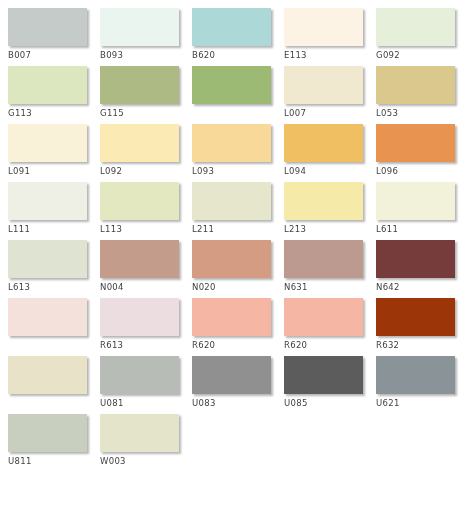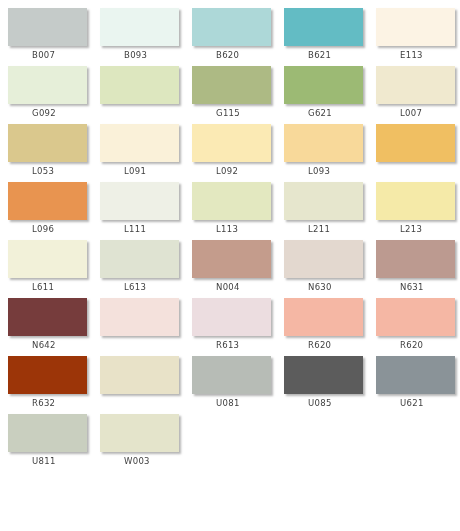--- a/index.html
+++ b/index.html
@@ -33,61 +33,56 @@
     box-shadow: 2px 2px 2px rgba(120,120,120,0.55);
     background: #ffffff;
   }
   .chip-label {
     font-size: 8.5px;
     line-height: 10px;
     color: #3f3f3f;
     letter-spacing: 0.3px;
     padding-top: 4px;
     font-family: "DejaVu Sans", "Liberation Sans", sans-serif;
-    margin-left: 24px;
   }
 </style>
 </head>
 <body>
 
 <div id="swatch-grid">
     <div class="swatch-cell">
       <div class="chip" style="background: rgb(197, 203, 201);"></div>
       <div class="chip-label">B007</div>
     </div>
     <div class="swatch-cell">
       <div class="chip" style="background: rgb(234, 245, 240);"></div>
       <div class="chip-label">B093</div>
     </div>
     <div class="swatch-cell">
       <div class="chip" style="background: rgb(173, 216, 216);"></div>
       <div class="chip-label">B620</div>
     </div>
     <div class="swatch-cell">
-      <div class="chip" style="background: rgb(99, 188, 196);"></div>
-      <div class="chip-label">B621</div>
-    </div>
-    <div class="swatch-cell">
       <div class="chip" style="background: rgb(252, 243, 228);"></div>
       <div class="chip-label">E113</div>
     </div>
     <div class="swatch-cell">
       <div class="chip" style="background: rgb(230, 239, 217);"></div>
       <div class="chip-label">G092</div>
     </div>
     <div class="swatch-cell">
       <div class="chip" style="background: rgb(221, 231, 191);"></div>
+      <div class="chip-label">G113</div>
     </div>
     <div class="swatch-cell">
       <div class="chip" style="background: rgb(173, 186, 132);"></div>
       <div class="chip-label">G115</div>
     </div>
     <div class="swatch-cell">
       <div class="chip" style="background: rgb(156, 186, 116);"></div>
-      <div class="chip-label">G621</div>
     </div>
     <div class="swatch-cell">
       <div class="chip" style="background: rgb(240, 233, 207);"></div>
       <div class="chip-label">L007</div>
     </div>
     <div class="swatch-cell">
       <div class="chip" style="background: rgb(218, 200, 141);"></div>
       <div class="chip-label">L053</div>
     </div>
     <div class="swatch-cell">
@@ -97,20 +92,21 @@
     <div class="swatch-cell">
       <div class="chip" style="background: rgb(251, 234, 180);"></div>
       <div class="chip-label">L092</div>
     </div>
     <div class="swatch-cell">
       <div class="chip" style="background: rgb(248, 217, 154);"></div>
       <div class="chip-label">L093</div>
     </div>
     <div class="swatch-cell">
       <div class="chip" style="background: rgb(240, 191, 98);"></div>
+      <div class="chip-label">L094</div>
     </div>
     <div class="swatch-cell">
       <div class="chip" style="background: rgb(232, 148, 80);"></div>
       <div class="chip-label">L096</div>
     </div>
     <div class="swatch-cell">
       <div class="chip" style="background: rgb(238, 240, 230);"></div>
       <div class="chip-label">L111</div>
     </div>
     <div class="swatch-cell">
@@ -131,22 +127,22 @@
     </div>
     <div class="swatch-cell">
       <div class="chip" style="background: rgb(223, 227, 210);"></div>
       <div class="chip-label">L613</div>
     </div>
     <div class="swatch-cell">
       <div class="chip" style="background: rgb(196, 156, 140);"></div>
       <div class="chip-label">N004</div>
     </div>
     <div class="swatch-cell">
-      <div class="chip" style="background: rgb(227, 216, 207);"></div>
-      <div class="chip-label">N630</div>
+      <div class="chip" style="background: rgb(212, 156, 130);"></div>
+      <div class="chip-label">N020</div>
     </div>
     <div class="swatch-cell">
       <div class="chip" style="background: rgb(188, 154, 144);"></div>
       <div class="chip-label">N631</div>
     </div>
     <div class="swatch-cell">
       <div class="chip" style="background: rgb(118, 60, 60);"></div>
       <div class="chip-label">N642</div>
     </div>
     <div class="swatch-cell">
@@ -169,20 +165,24 @@
       <div class="chip-label">R632</div>
     </div>
     <div class="swatch-cell">
       <div class="chip" style="background: rgb(232, 226, 200);"></div>
     </div>
     <div class="swatch-cell">
       <div class="chip" style="background: rgb(183, 188, 182);"></div>
       <div class="chip-label">U081</div>
     </div>
     <div class="swatch-cell">
+      <div class="chip" style="background: rgb(144, 144, 144);"></div>
+      <div class="chip-label">U083</div>
+    </div>
+    <div class="swatch-cell">
       <div class="chip" style="background: rgb(92, 92, 92);"></div>
       <div class="chip-label">U085</div>
     </div>
     <div class="swatch-cell">
       <div class="chip" style="background: rgb(138, 147, 152);"></div>
       <div class="chip-label">U621</div>
     </div>
     <div class="swatch-cell">
       <div class="chip" style="background: rgb(201, 207, 191);"></div>
       <div class="chip-label">U811</div>

